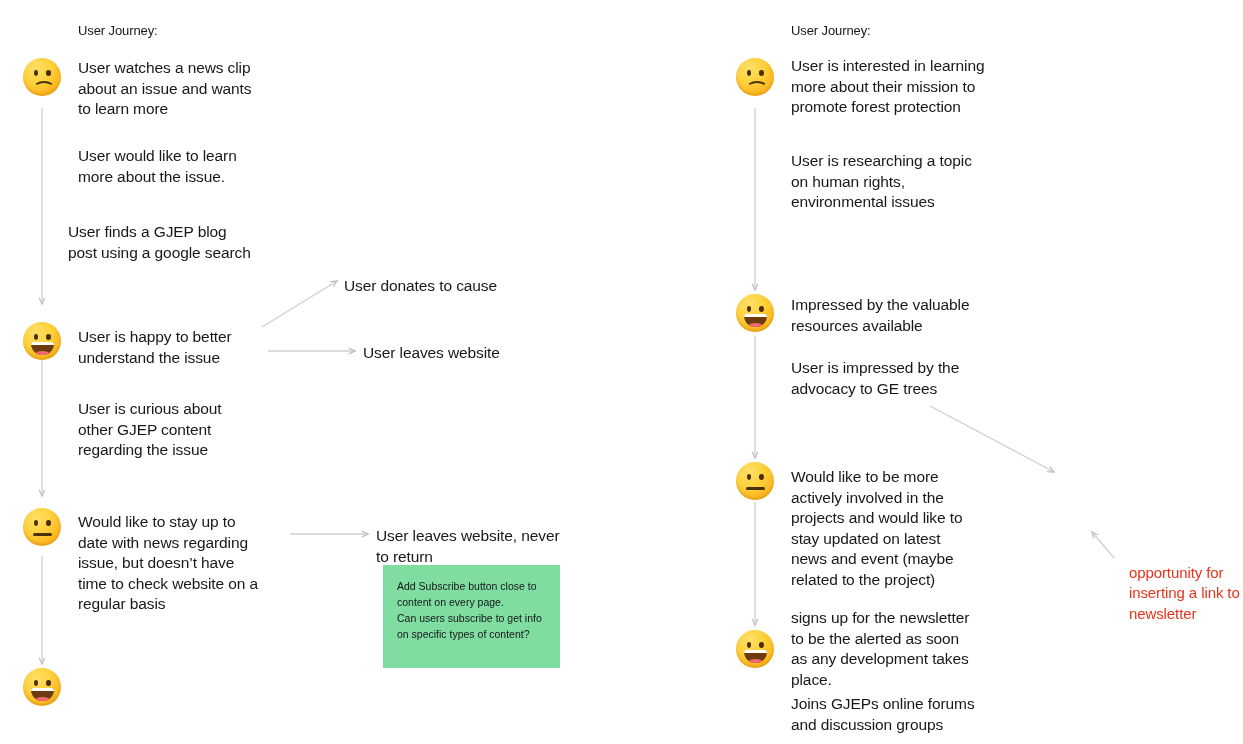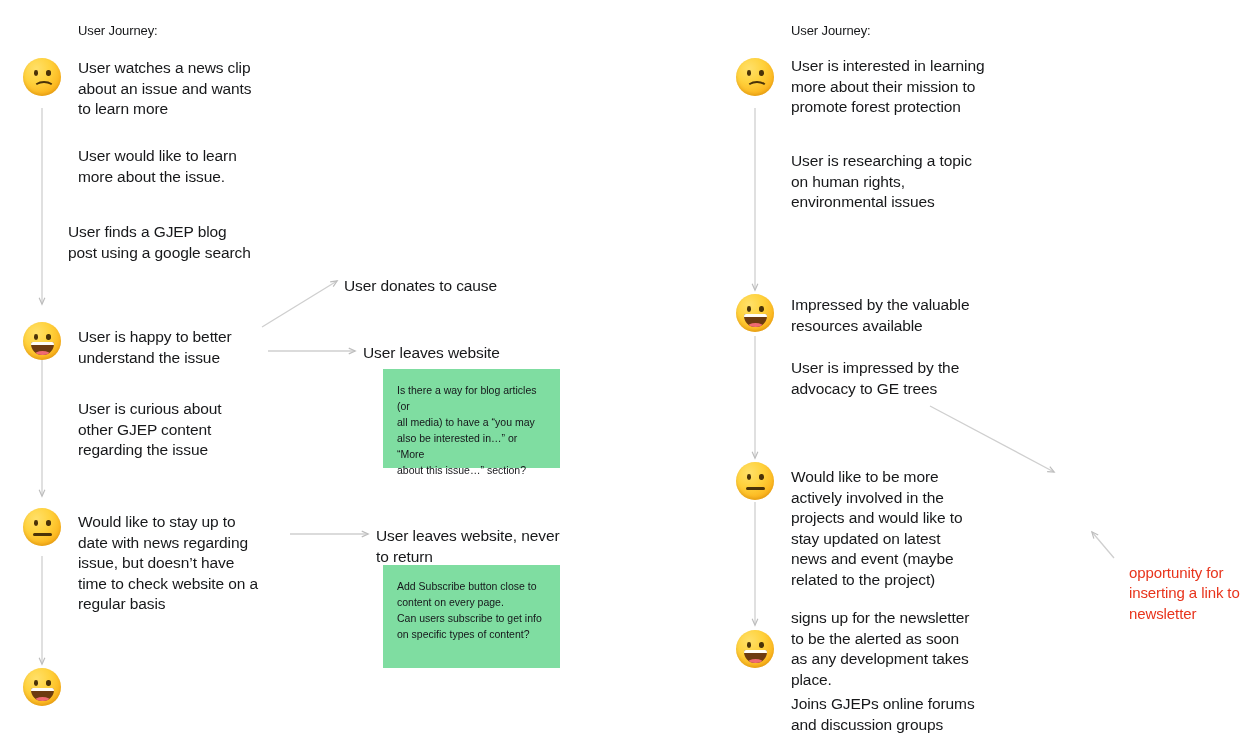--- a/index.html
+++ b/index.html
@@ -184,26 +184,20 @@
   <div class="face grin" style="left:23px; top:322px;">
     <span class="eye l"></span>
     <span class="eye r"></span>
     <span class="mouth"></span>
   </div>
   <div class="tx" style="left:78px; top:327px; width:215px;">User is happy to better
 understand the issue</div>
 
   <div class="tx" style="left:363px; top:343px; width:230px;">User leaves website</div>
 
-  <div class="note" style="left:383px; top:369px; width:177px; height:99px;">
-    <div class="note-text">Is there a way for blog articles (or
-all media) to have a “you may
-also be interested in…” or “More
-about this issue…” section?</div>
-  </div>
 
   <div class="tx" style="left:78px; top:399px; width:215px;">User is curious about
 other GJEP content
 regarding the issue</div>
 
   <div class="face neutral" style="left:23px; top:508px;">
     <span class="eye l"></span>
     <span class="eye r"></span>
     <span class="mouth"></span>
   </div>

